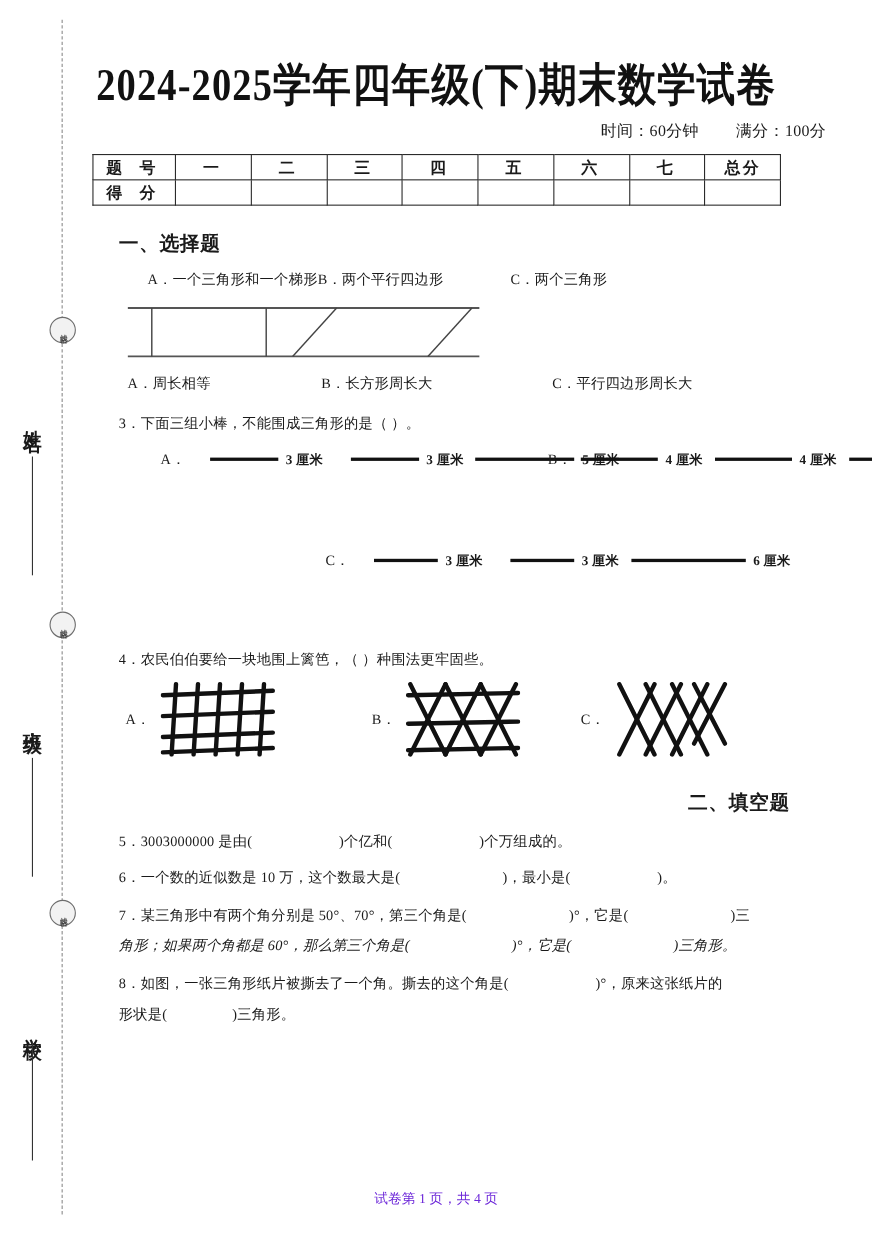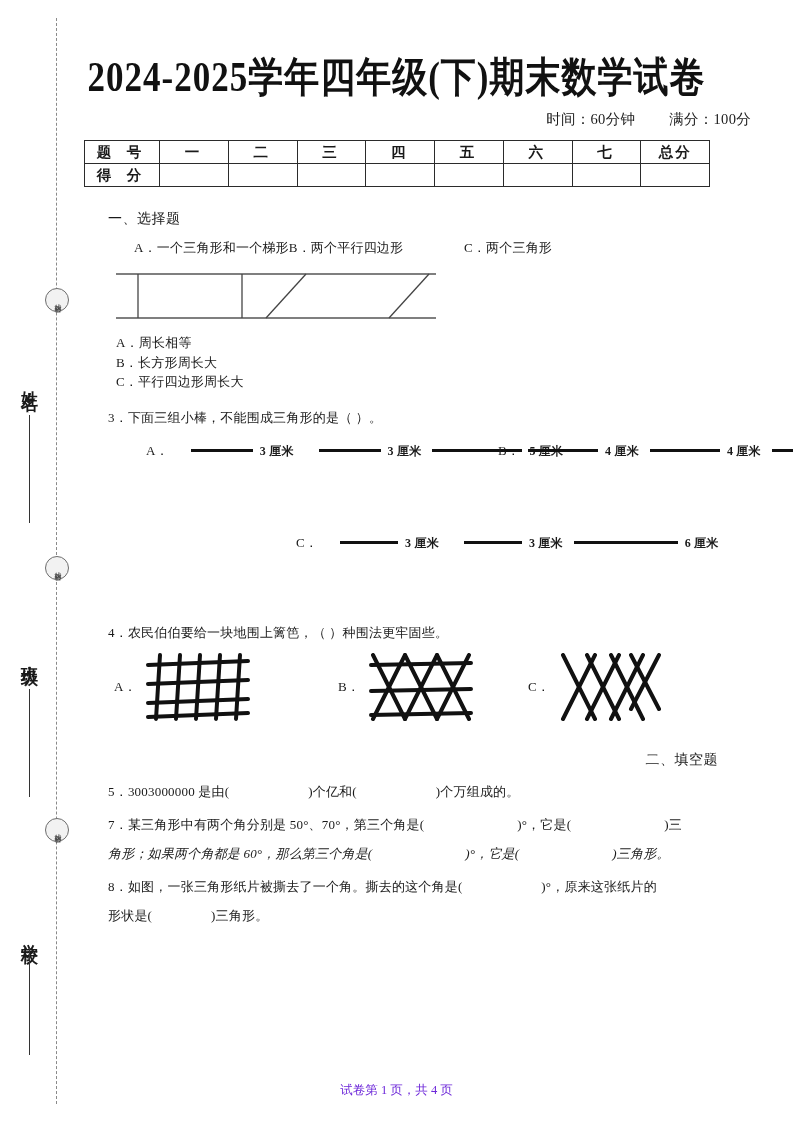--- a/index.html
+++ b/index.html
@@ -86,21 +86,21 @@
   .score-table td.lbl{width:74px;letter-spacing:6px;}
   .score-table td.total{letter-spacing:2px;}
 
   
   .content{
     position:absolute;left:108px;top:208px;width:610px;
     font-size:13px;
     line-height:1.5;
   }
   .sec-head{
-    font-weight:normal;font-size:14px;
+    font-weight:bold;font-size:18px;
     margin:0 0 9px 0;letter-spacing:.5px;
   }
   .q{margin:0 0 10px 0;letter-spacing:.2px;}
   .q-line{display:block;}
   .opts{
     margin:7px 0 0 26px;
     display:flex;
   }
   .opt{white-space:nowrap;}
 
@@ -213,21 +213,21 @@
         <svg width="320" height="48" viewBox="0 0 320 48">
           <line x1="0" y1="2" x2="320" y2="2" stroke="#555" stroke-width="1.6"></line>
           <line x1="0" y1="46" x2="320" y2="46" stroke="#555" stroke-width="1.6"></line>
           <line x1="22" y1="2" x2="22" y2="46" stroke="#444" stroke-width="1.3"></line>
           <line x1="126" y1="2" x2="126" y2="46" stroke="#444" stroke-width="1.3"></line>
           <line x1="190" y1="2" x2="150" y2="46" stroke="#444" stroke-width="1.3"></line>
           <line x1="313" y1="2" x2="273" y2="46" stroke="#444" stroke-width="1.3"></line>
         </svg>
       </div>
 
-      <div class="opts" style="margin-left:8px;flex-direction:column;">
+      <div class="opts" style="margin-left:8px;">
         <span class="opt" style="width:176px">A．周长相等</span>
         <span class="opt" style="width:210px">B．长方形周长大</span>
         <span class="opt">C．平行四边形周长大</span>
       </div>
     </div>
 
     <div class="q" style="margin-top:16px;">
       <span class="q-line">3．下面三组小棒，不能围成三角形的是（    ）。</span>
 
       <div class="sticks-row">
@@ -350,20 +350,27 @@
     <div class="sec-head" style="margin-top:18px;text-align:right;">二、填空题</div>
 
     <div class="q" style="margin-top:12px;">
       <span>5．3003000000 是由(</span>
       <span class="blank b-md"></span>
       <span>)个亿和(</span>
       <span class="blank b-md"></span>
       <span>)个万组成的。</span>
     </div>
 
+    <div class="q" style="margin-top:14px;">
+      <span>6．一个数的近似数是 10 万，这个数最大是(</span>
+      <span class="blank b-lg"></span>
+      <span>)，最小是(</span>
+      <span class="blank b-md"></span>
+      <span>)。</span>
+    </div>
 
     <div class="q" style="margin-top:14px;">
       <span class="q-line">
         <span>7．某三角形中有两个角分别是 50°、70°，第三个角是(</span>
         <span class="blank b-lg"></span>
         <span>)°，它是(</span>
         <span class="blank b-lg"></span>
         <span>)三</span>
       </span>
       <span class="q-line" style="margin-top:9px;font-style:italic;">

